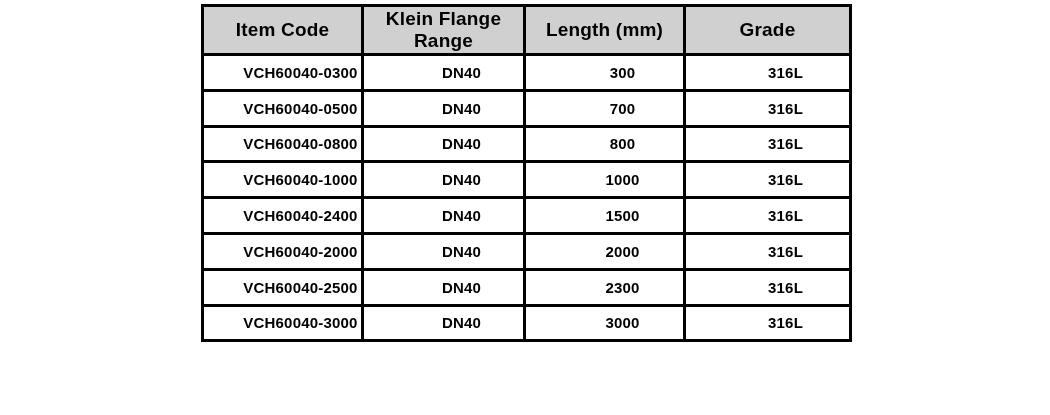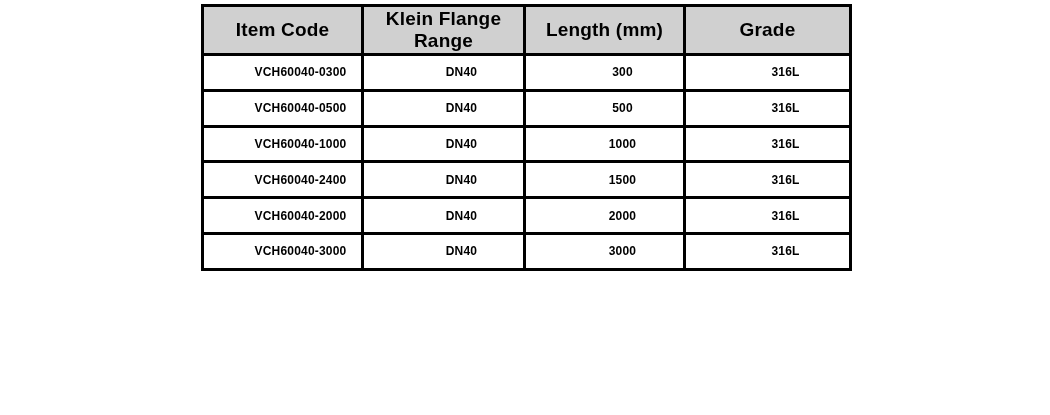--- a/index.html
+++ b/index.html
@@ -42,21 +42,21 @@
   }
   table.spec-table thead th {
     background: #d0d0d0;
     height: 46px;
     font-size: 19px;
     letter-spacing: 0.2px;
   }
   table.spec-table tbody td {
     background: #ffffff;
     height: 32.8px;
-    font-size: 12px;
+    font-size: 15px;
     letter-spacing: 0.2px;
     padding-left: 36px;
   }
   col.c0 { width: 160px; }
   col.c1 { width: 162px; }
   col.c2 { width: 160px; }
   col.c3 { width: 166px; }
 </style>
 </head>
 <body>
@@ -81,21 +81,27 @@
       <tbody>
         <tr>
           <td>VCH60040-0300</td>
           <td>DN40</td>
           <td>300</td>
           <td>316L</td>
         </tr>
         <tr>
           <td>VCH60040-0500</td>
           <td>DN40</td>
-          <td>500</td>
+          <td>700</td>
+          <td>316L</td>
+        </tr>
+        <tr>
+          <td>VCH60040-0800</td>
+          <td>DN40</td>
+          <td>800</td>
           <td>316L</td>
         </tr>
         <tr>
           <td>VCH60040-1000</td>
           <td>DN40</td>
           <td>1000</td>
           <td>316L</td>
         </tr>
         <tr>
           <td>VCH60040-2400</td>
@@ -103,20 +109,26 @@
           <td>1500</td>
           <td>316L</td>
         </tr>
         <tr>
           <td>VCH60040-2000</td>
           <td>DN40</td>
           <td>2000</td>
           <td>316L</td>
         </tr>
         <tr>
+          <td>VCH60040-2500</td>
+          <td>DN40</td>
+          <td>2300</td>
+          <td>316L</td>
+        </tr>
+        <tr>
           <td>VCH60040-3000</td>
           <td>DN40</td>
           <td>3000</td>
           <td>316L</td>
         </tr>
       </tbody>
     </table>
   </div>
 </div>
 

